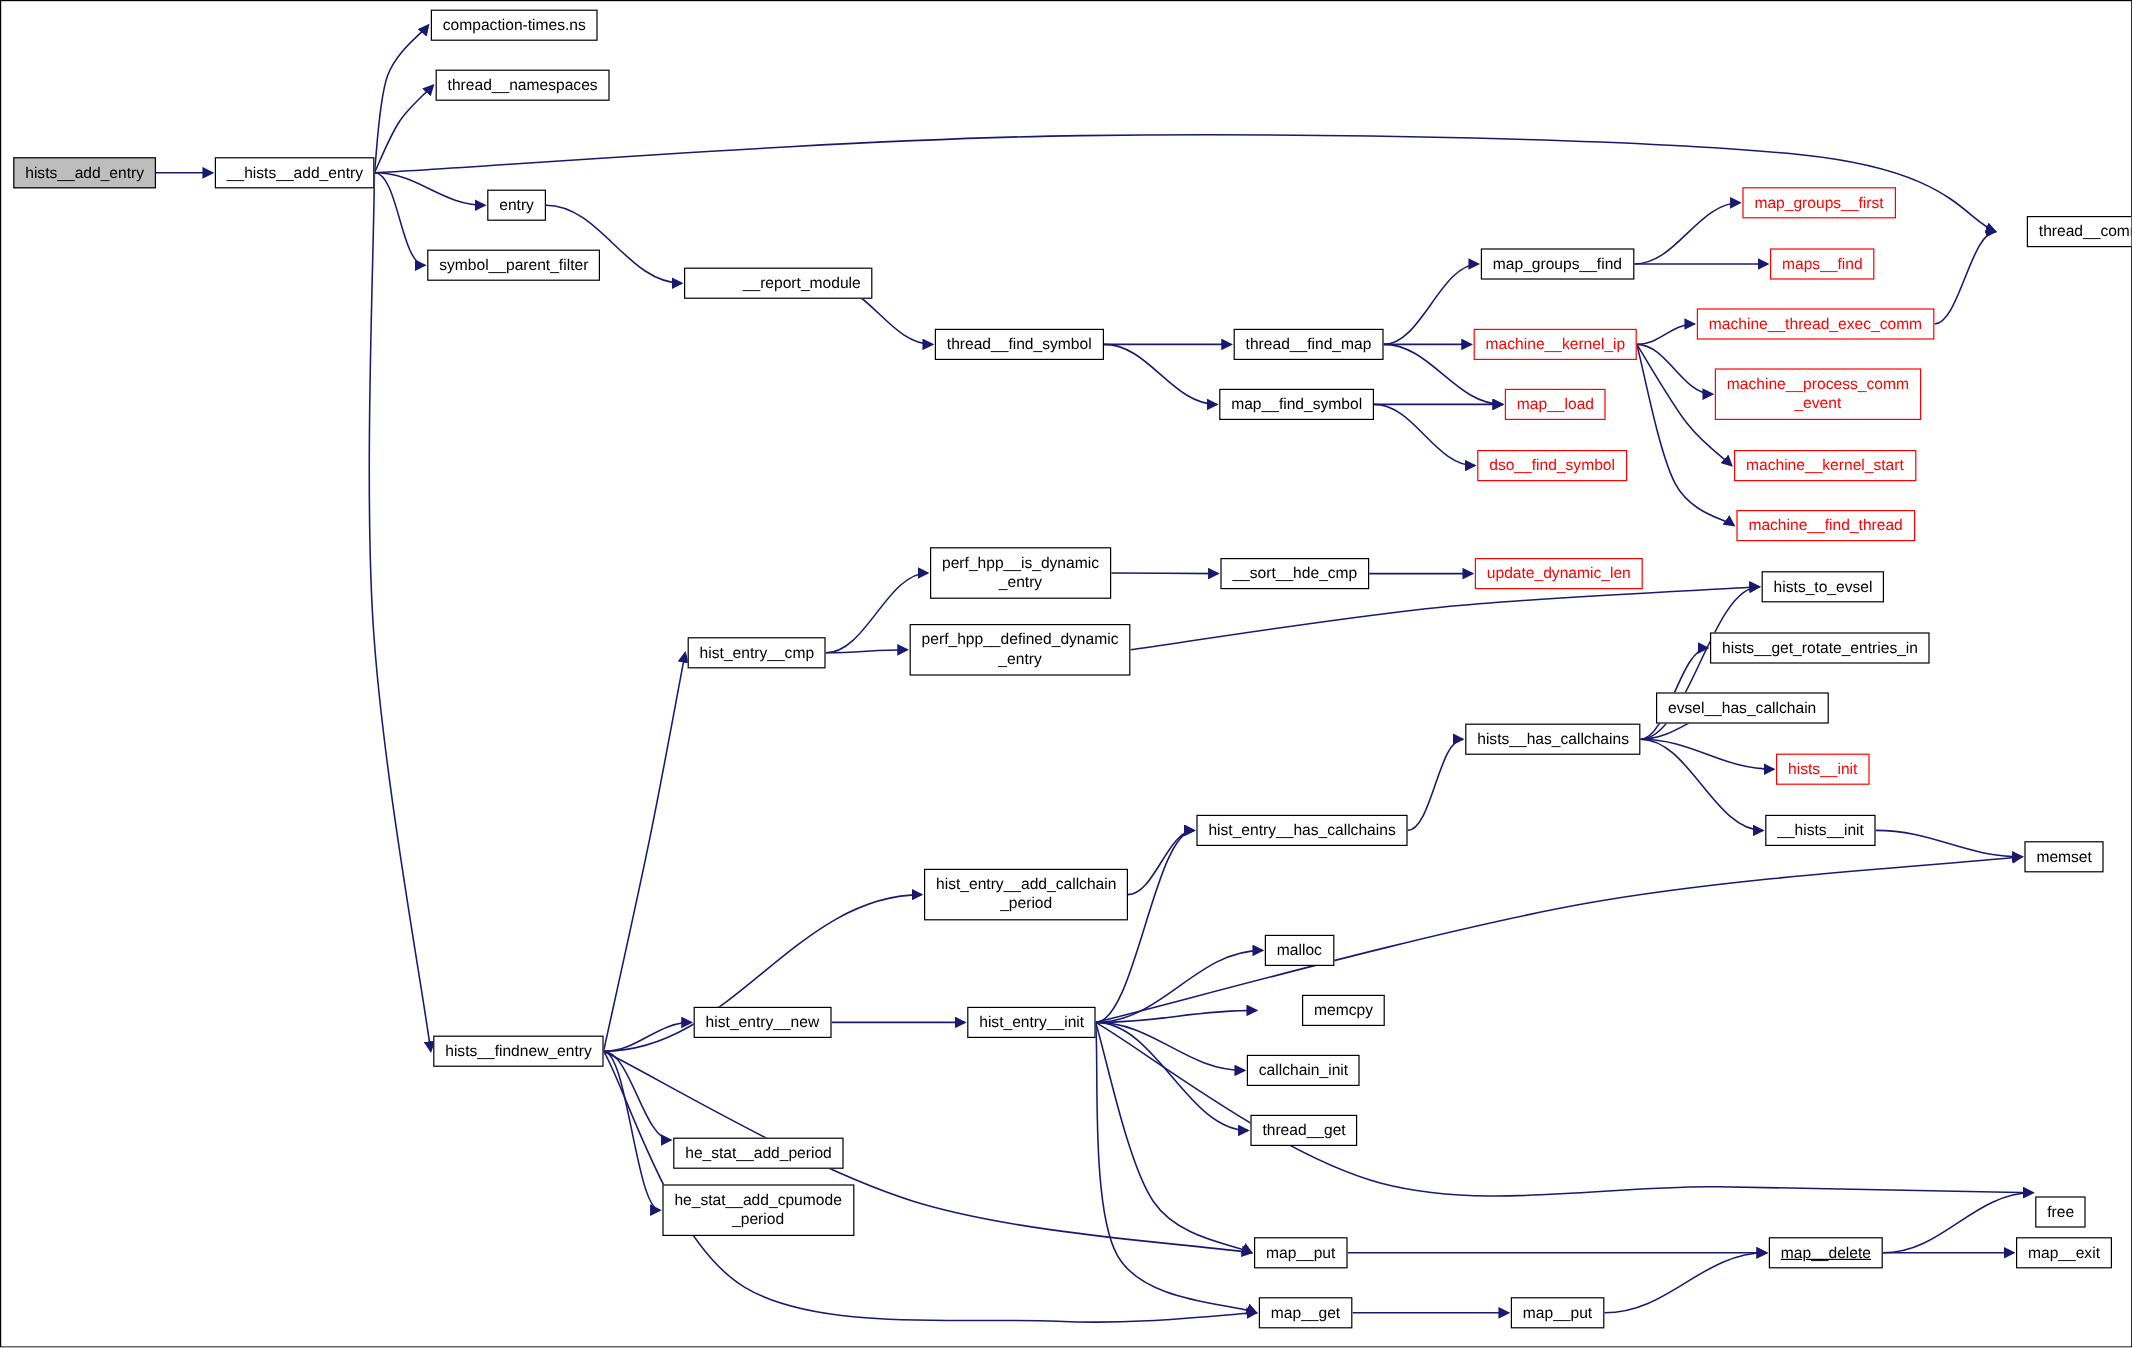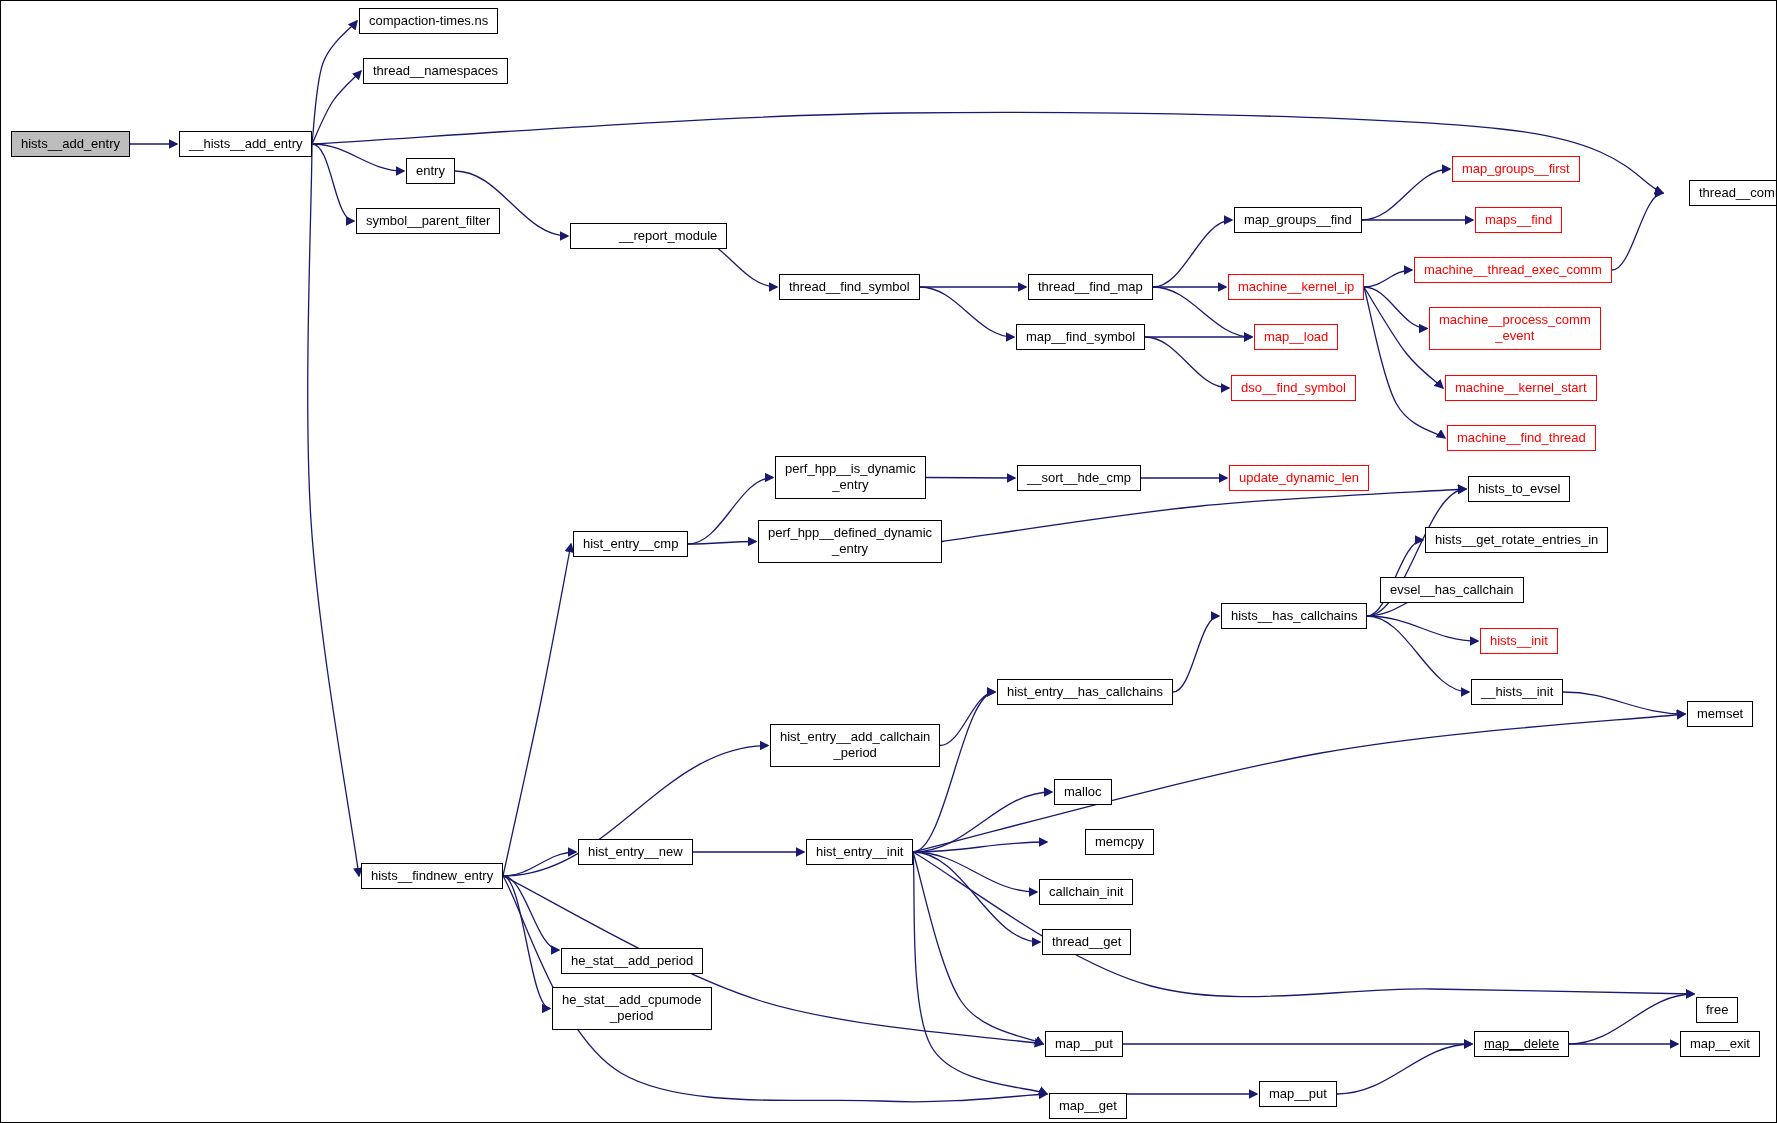--- a/index.html
+++ b/index.html
@@ -231,21 +231,21 @@
     <div class="node" style="left: 560px; top: 936px; margin-top: 11px;">
       <div>he_stat__add_period</div>
     </div>
     <div class="node" style="left: 551px; top: 986px;">
       <div>he_stat__add_cpumode</div>
       <div>_period</div>
     </div>
     <div class="node" style="left: 1044px; top: 1030px;">
       <div>map__put</div>
     </div>
-    <div class="node" style="left: 1048px; top: 1080px; margin-top: 12px;">
+    <div class="node" style="left: 1048px; top: 1080px;">
       <div>map__get</div>
     </div>
     <div class="node" style="left: 1258px; top: 1080px;">
       <div>map__put</div>
     </div>
     <div class="node" style="left: 1473px; top: 1030px; text-decoration: underline;">
       <div>map__delete</div>
     </div>
     <div class="node" style="left: 1695px; top: 996px;">
       <div>free</div>

